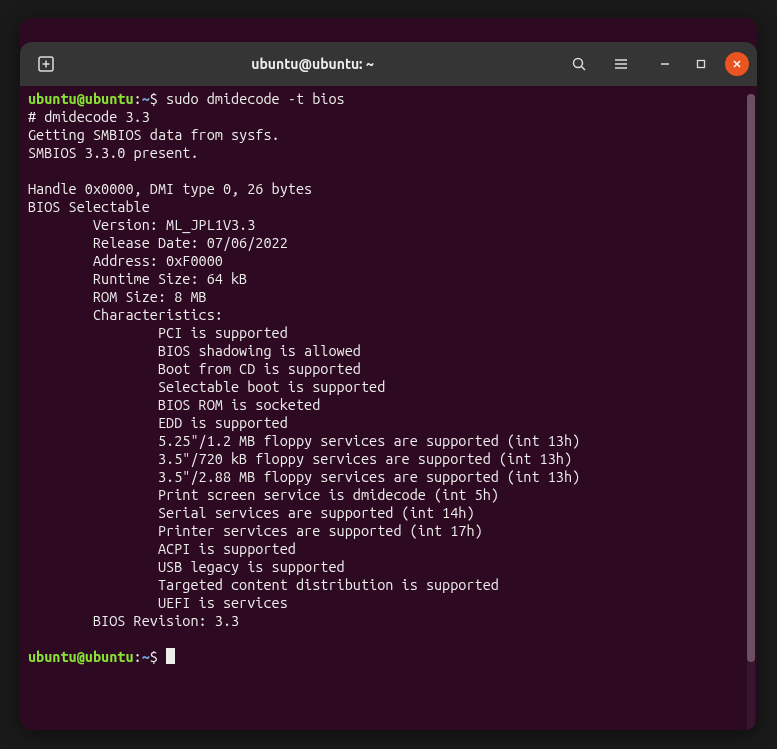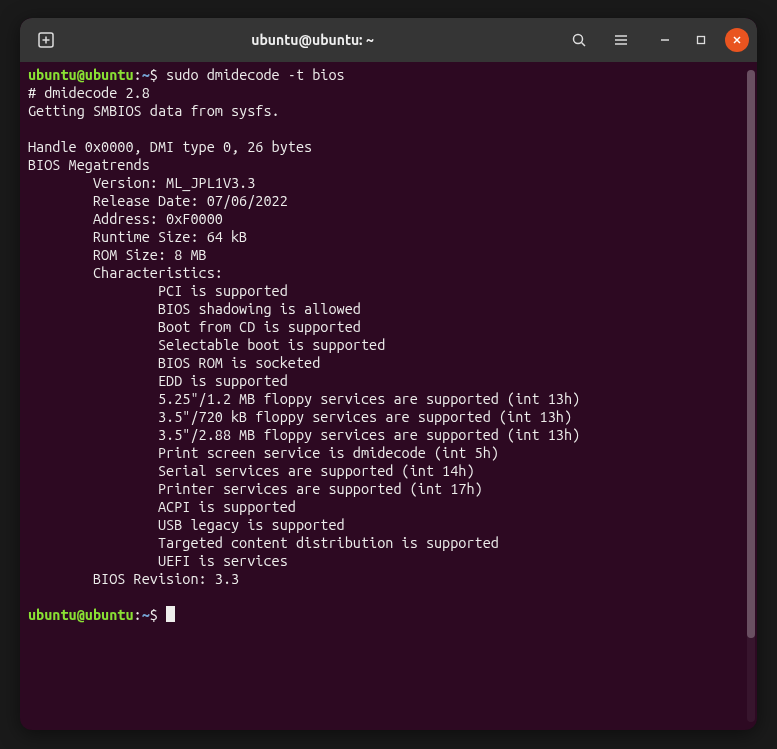--- a/index.html
+++ b/index.html
@@ -27,20 +27,21 @@
     }
     .titlebar {
       height: 44px;
       background: #353535;
       display: flex;
       align-items: center;
       padding: 0 8px;
       gap: 6px;
       border-top-left-radius: 12px;
       border-top-right-radius: 12px;
+      margin-top: 24px;
     }
     .newtab-btn {
       width: 36px;
       height: 32px;
       background: transparent;
       border: none;
       border-radius: 6px;
       display: flex;
       align-items: center;
       justify-content: center;
@@ -183,25 +184,26 @@
         <svg width="10" height="10" viewBox="0 0 10 10">
           <line x1="2" y1="2" x2="8" y2="8" stroke="#fff" stroke-width="1.5"></line>
           <line x1="8" y1="2" x2="2" y2="8" stroke="#fff" stroke-width="1.5"></line>
         </svg>
       </button>
     </div>
   </div>
 
   <div class="terminal-body">
     <div class="line"><span class="user-host">ubuntu@ubuntu</span><span class="colon">:</span><span class="tilde">~</span><span class="dollar">$</span><span class="cmd"> </span><span class="cmd">sudo dmidecode -t bios</span></div>
-    <div class="line"># dmidecode 2.8</div>
+    <div class="line"># dmidecode 3.3</div>
     <div class="line">Getting SMBIOS data from sysfs.</div>
+    <div class="line">SMBIOS 3.3.0 present.</div>
     <div class="line"> </div>
     <div class="line">Handle 0x0000, DMI type 0, 26 bytes</div>
-    <div class="line">BIOS Megatrends</div>
+    <div class="line">BIOS Selectable</div>
     <div id="fields">
         <div class="line">        Version: ML_JPL1V3.3</div>
         <div class="line">        Release Date: 07/06/2022</div>
         <div class="line">        Address: 0xF0000</div>
         <div class="line">        Runtime Size: 64 kB</div>
         <div class="line">        ROM Size: 8 MB</div>
         <div class="line">        Characteristics:</div>
       </div>
     <div id="chars">
         <div class="line">                PCI is supported</div>

